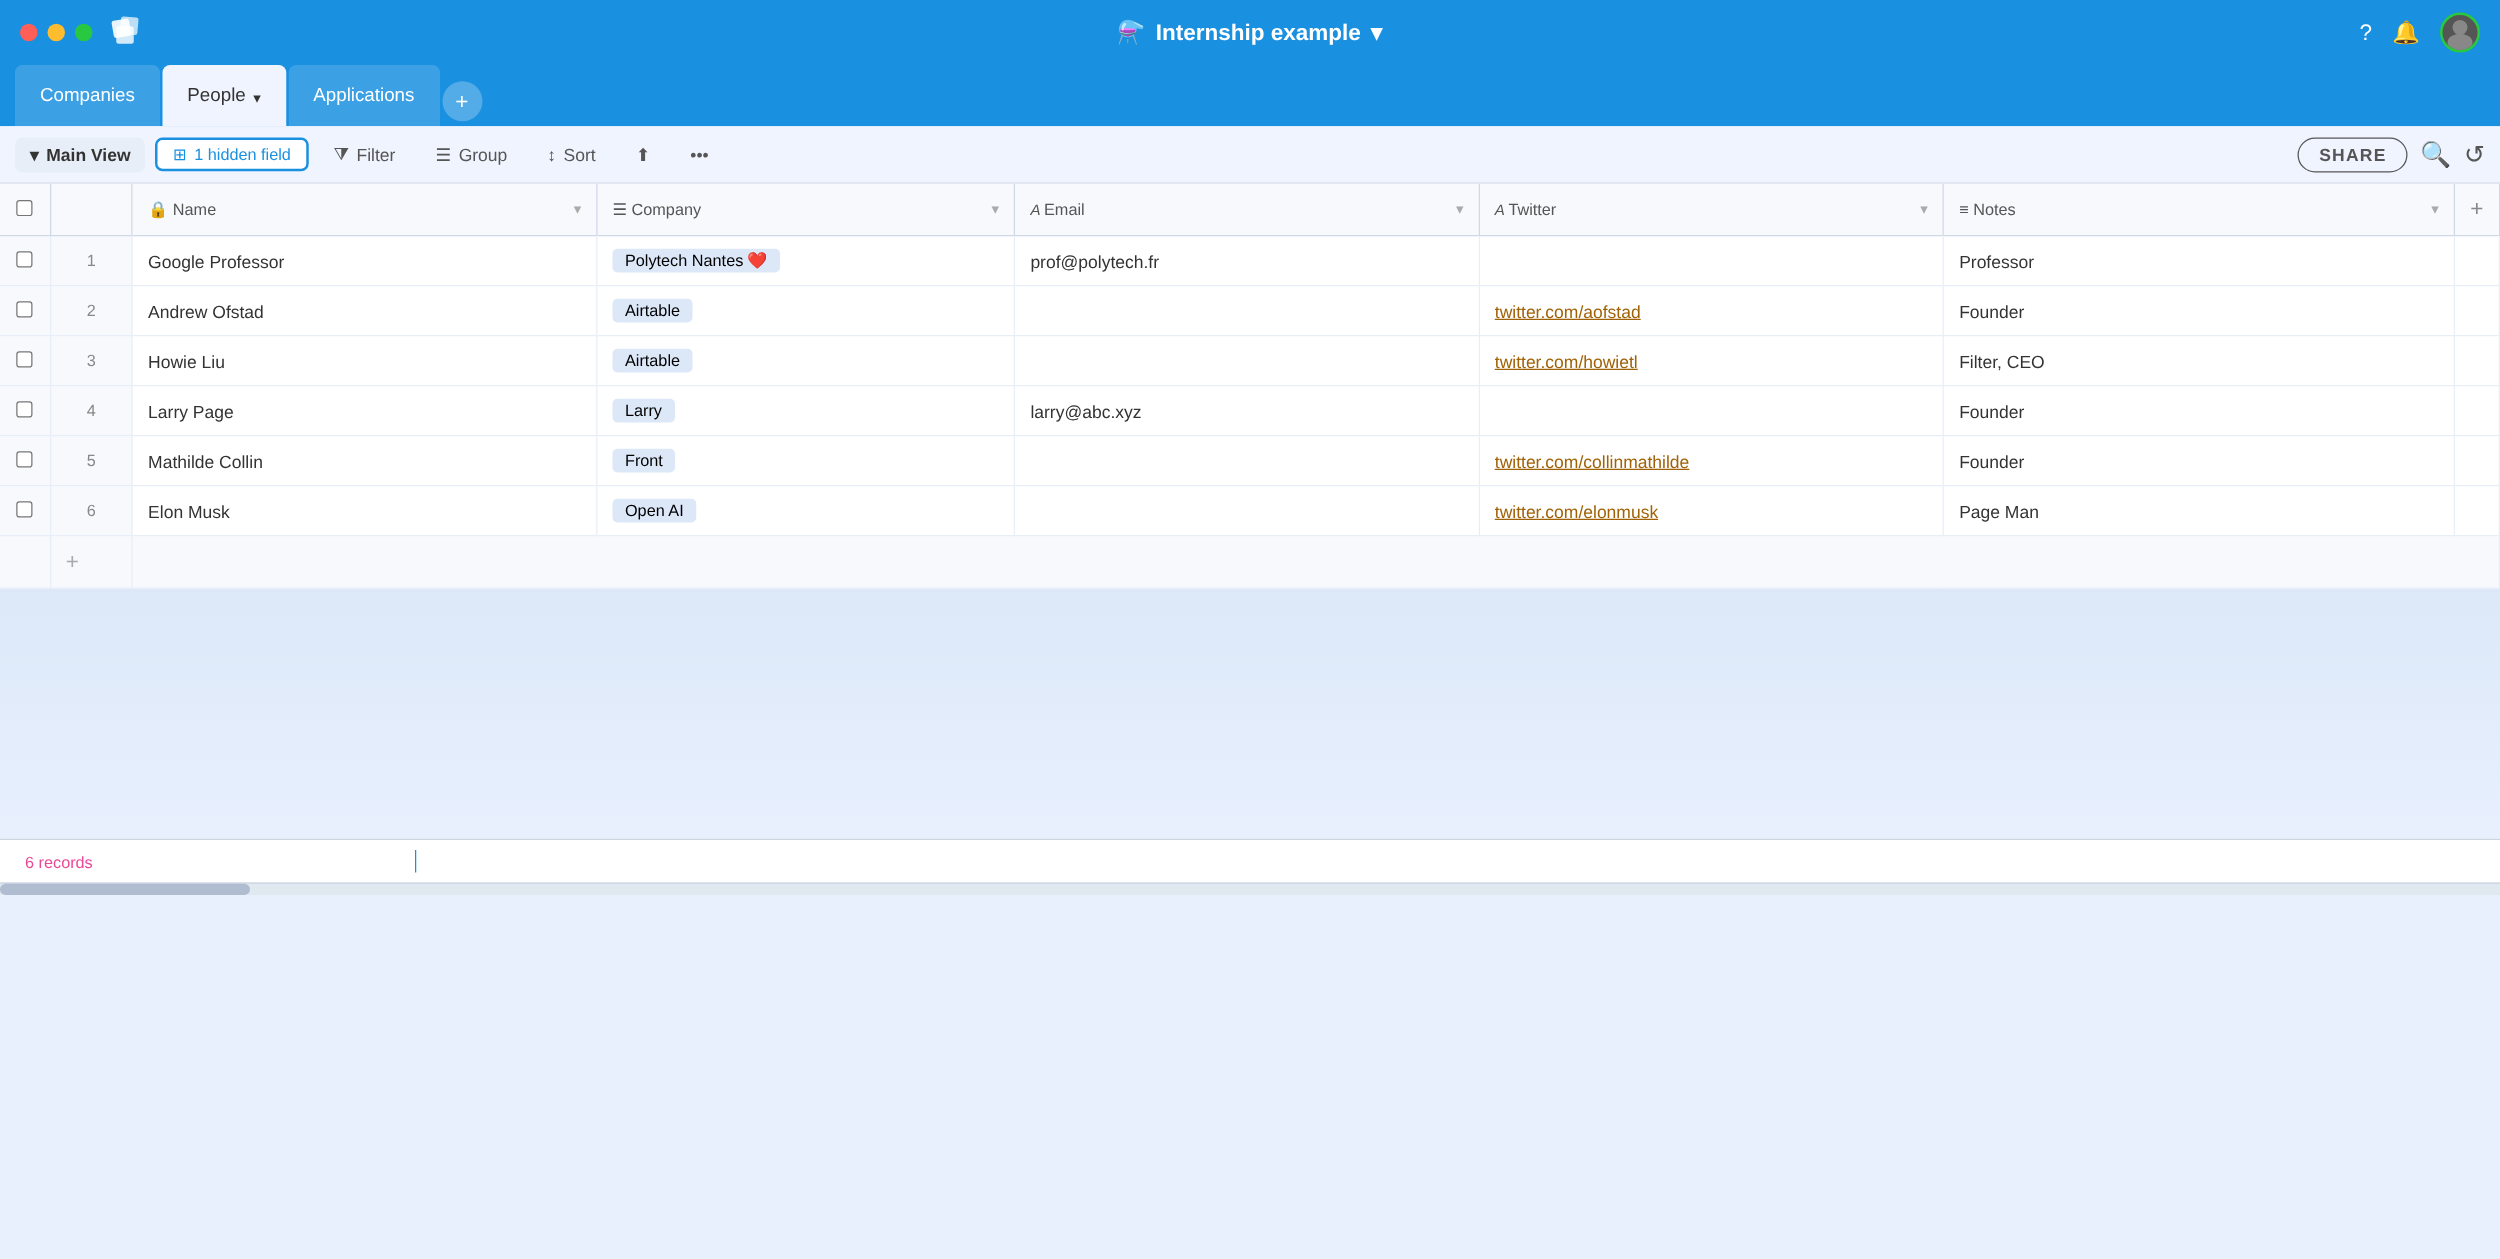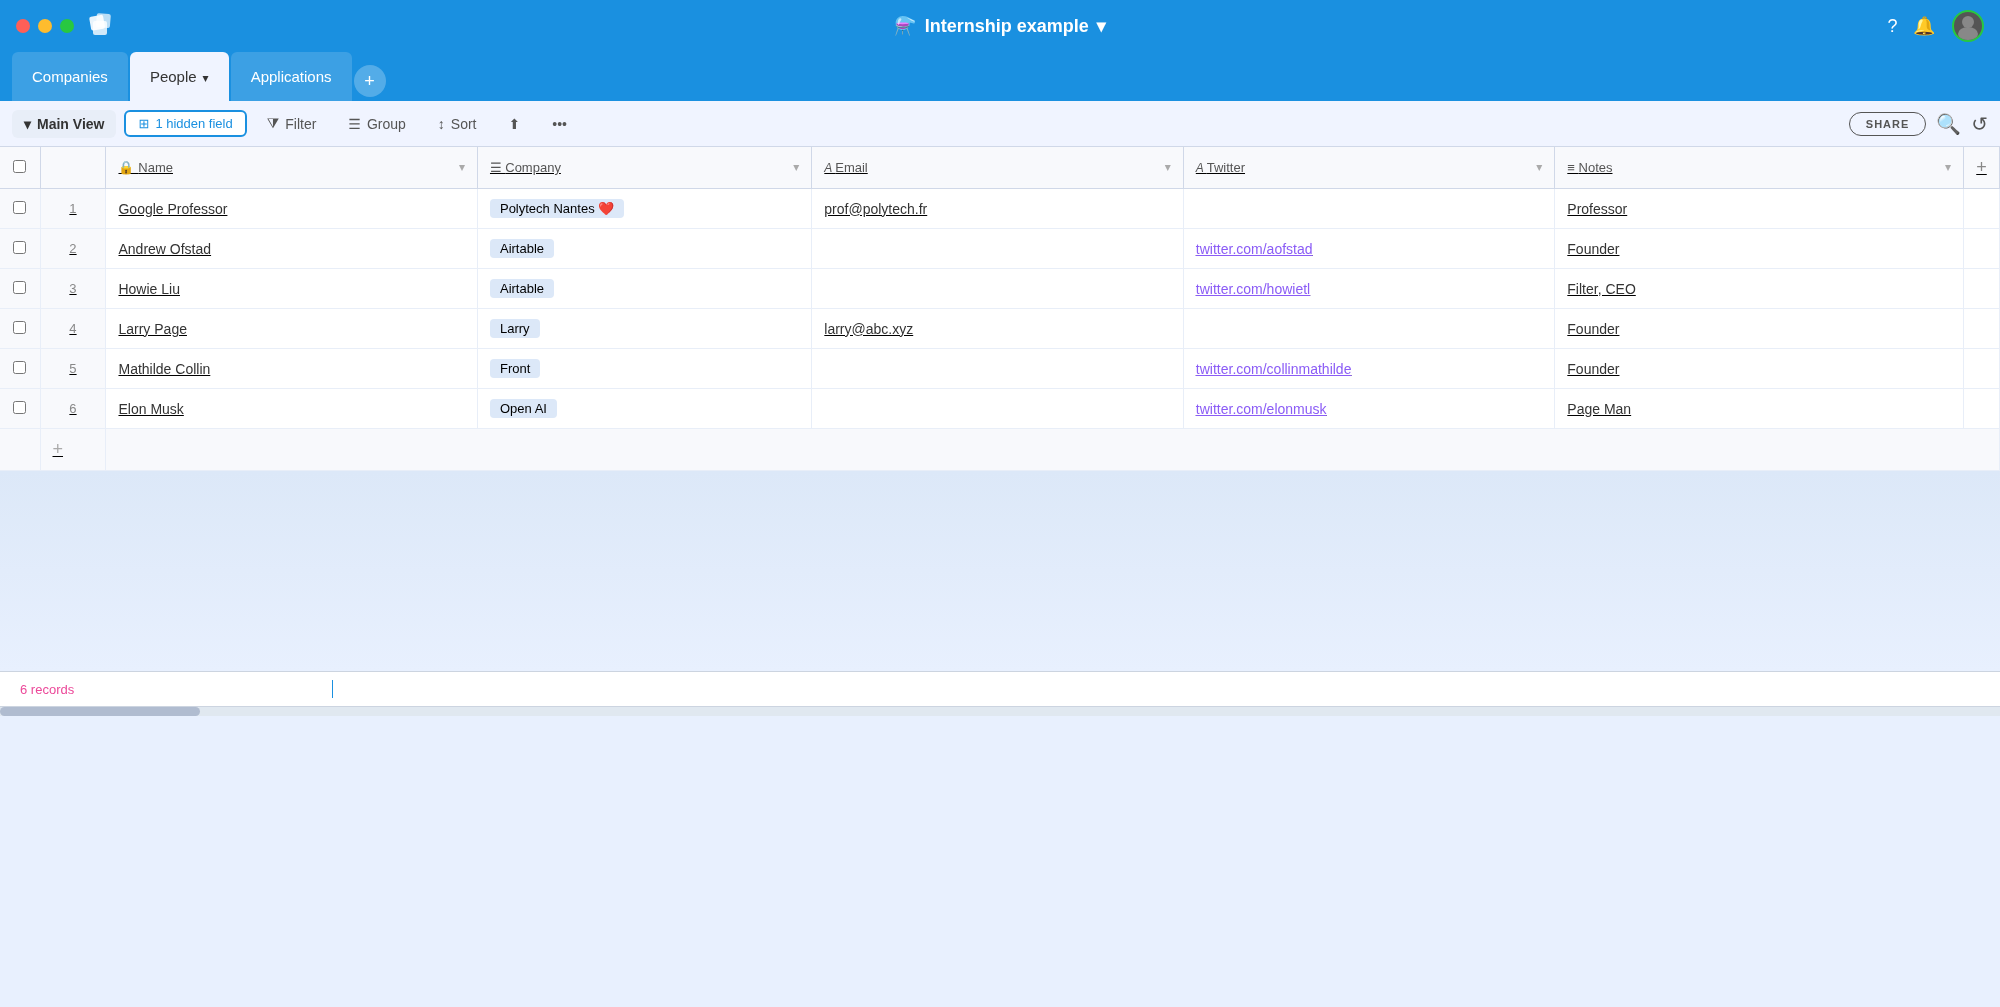--- a/index.html
+++ b/index.html
@@ -131,38 +131,37 @@
       display: flex;
       align-items: center;
       gap: 10px;
     }
     .share-btn {
       border: 1.5px solid white;
       color: white;
       background: transparent;
       border-radius: 20px;
       padding: 5px 16px;
-      font-size: 11px;
+      font-size: 14px;
       font-weight: 600;
       cursor: pointer;
       letter-spacing: 1px;
       text-align: right;
     }
     .toolbar-icon-btn { color: white; font-size: 20px; cursor: pointer; }
 
     
     .table-container {
       background: white;
       overflow: hidden;
     }
     table {
       width: 100%;
       border-collapse: collapse;
       font-size: 14px;
-      text-decoration: underline;
     }
     thead tr {
       background: #f8f9fc;
       border-bottom: 1px solid #d0d8e8;
     }
     th {
       padding: 10px 12px;
       text-align: left;
       font-weight: 500;
       color: #555;
@@ -188,21 +187,21 @@
 
     .tag {
       display: inline-block;
       padding: 2px 10px;
       border-radius: 4px;
       font-size: 13px;
       background: #dce8f8;
       color: #000000;
     }
 
-    .link-cell { color: #8b5cf6; text-decoration: underline; cursor: pointer; }
+    .link-cell { color: #a16207; text-decoration: underline; cursor: pointer; }
 
     .add-col-btn {
       position: sticky;
       right: 0;
       background: #f8f9fc;
       border-left: 1px solid #d0d8e8;
       text-align: center;
       color: #888;
       font-size: 18px;
       cursor: pointer;

